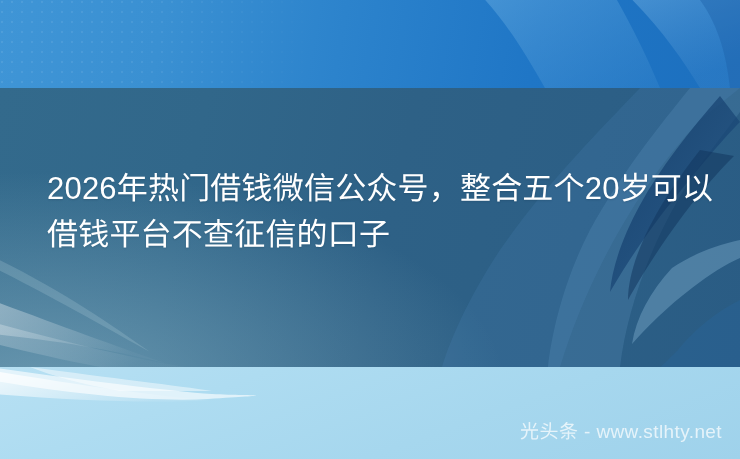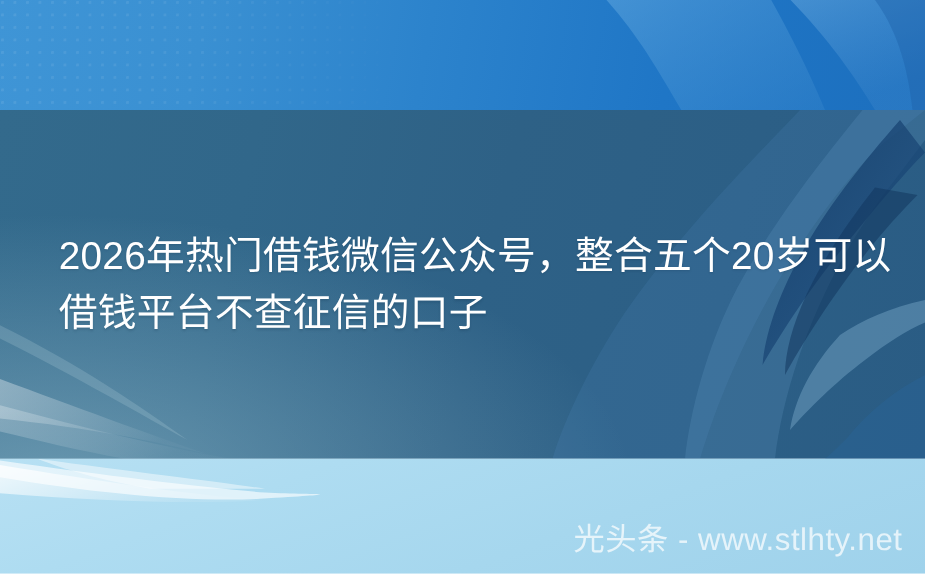--- a/index.html
+++ b/index.html
@@ -78,36 +78,36 @@
     position: absolute;
     left: 0; top: 0;
     width: 740px; height: 459px;
     pointer-events: none;
   }
 
   
   .title-block {
     position: absolute;
     left: 47px;
-    top: 182px;
+    top: 166px;
     width: 680px;
     color: #ffffff;
     font-size: 31px;
     line-height: 46px;
     letter-spacing: 0.2px;
     white-space: pre-line;
     text-shadow: 0 1px 2px rgba(10,40,60,0.18);
   }
 
   
   .watermark {
     position: absolute;
     right: 18px;
     bottom: 12px;
-    font-size: 25px;
+    font-size: 19px;
     line-height: 30px;
     color: rgba(255,255,255,0.72);
     letter-spacing: 0.4px;
     white-space: nowrap;
   }
 </style>
 </head>
 <body>
 
 <div id="banner">

